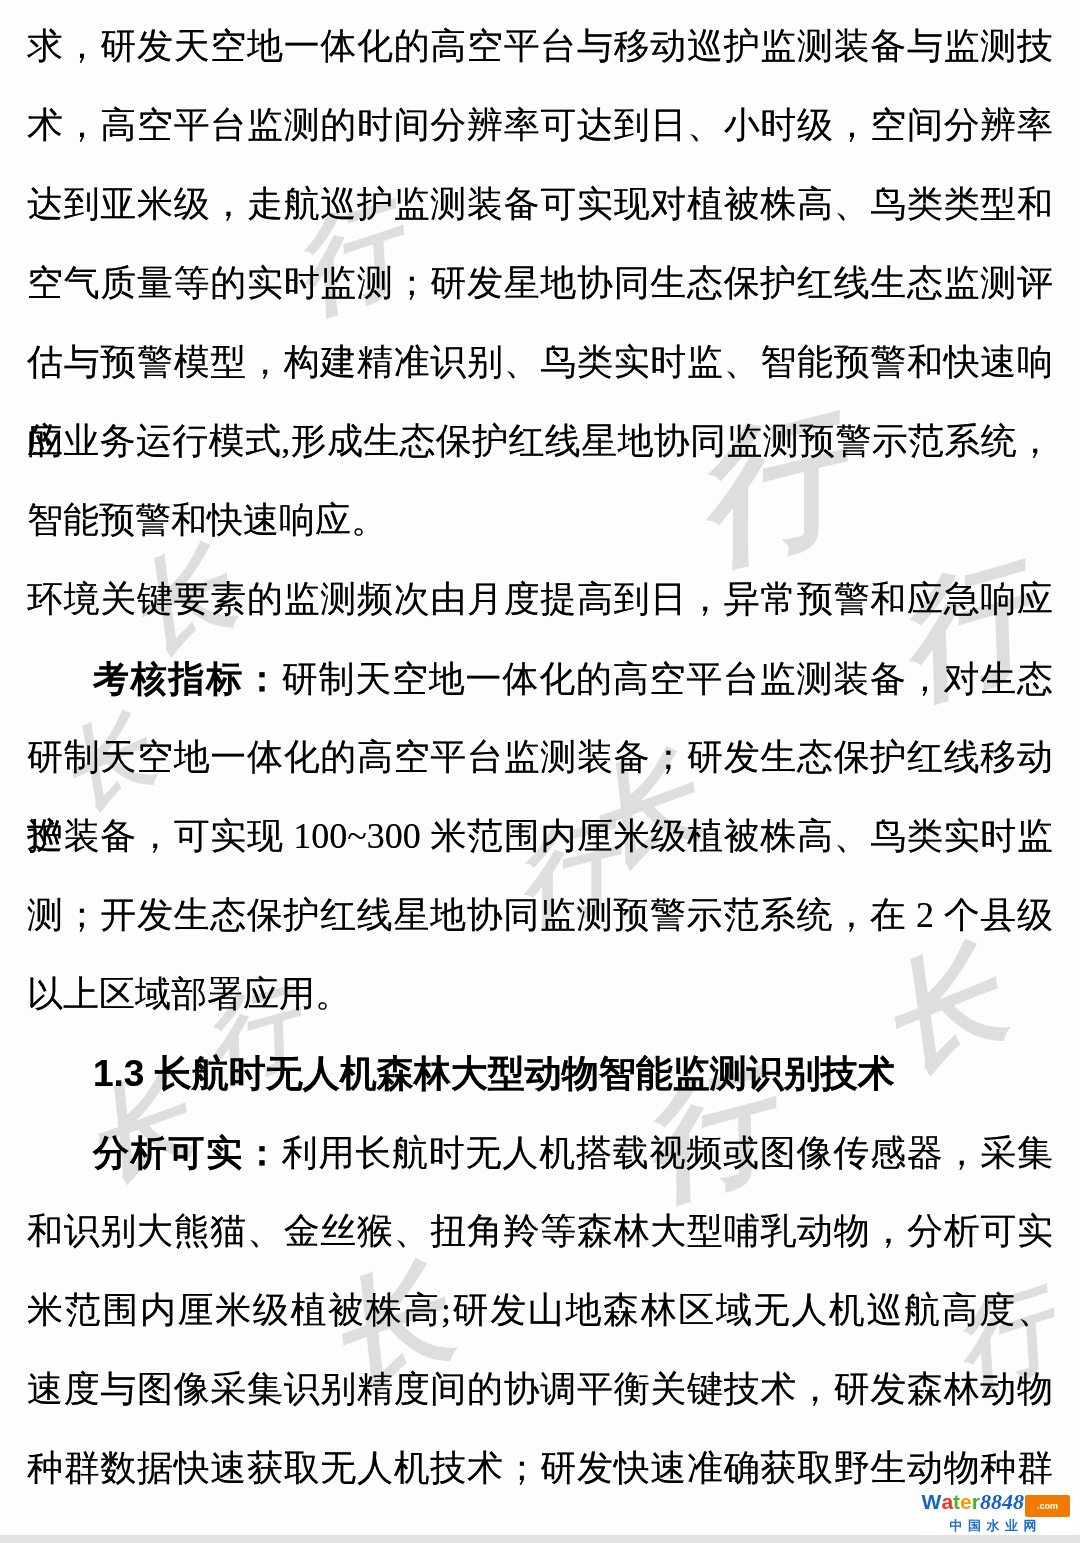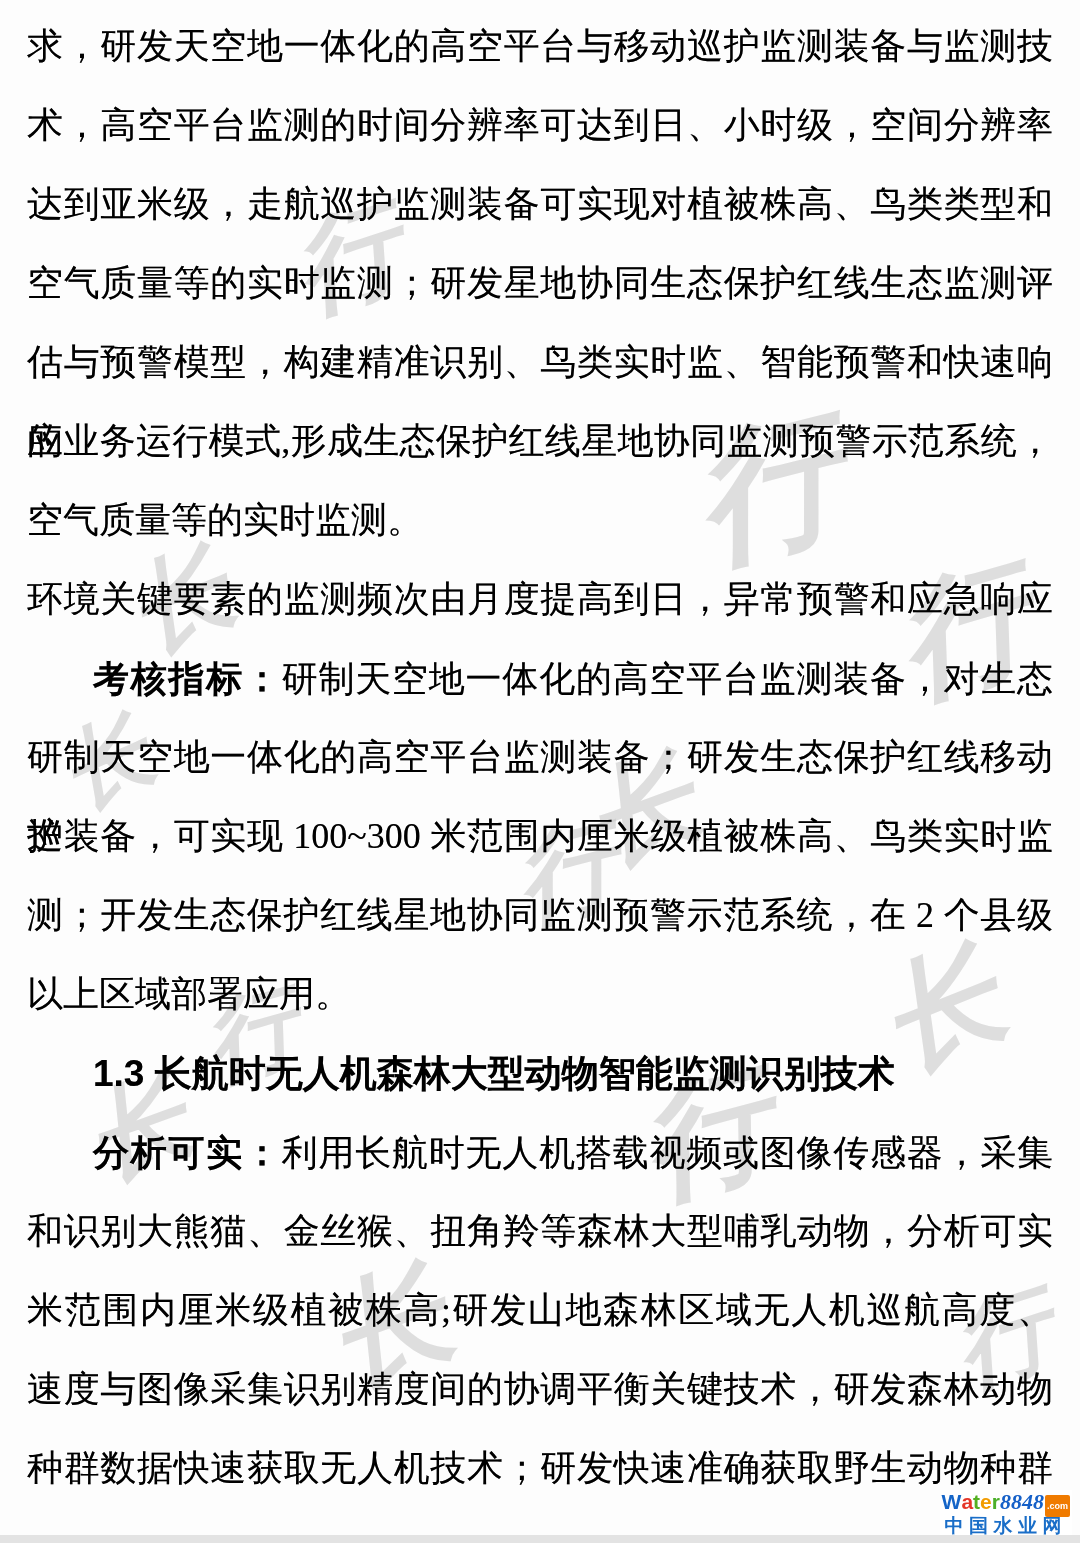--- a/index.html
+++ b/index.html
@@ -78,27 +78,27 @@
     font-family:"Liberation Serif", serif;
     font-style:italic;
     font-size:22px;
     font-weight:700;
   }
   .logo-tld{
     display:inline-block;
     font-size:9px;
     font-weight:700;
     color:#ffffff;
-    padding:0 2px;
+    padding:0 12px;
     border-radius:2px;
     vertical-align:baseline;
     margin-left:1px;
   }
   .logo-row2{
-    font-size:19px;
+    font-size:13px;
     font-weight:700;
     letter-spacing:5.5px;
     line-height:16px;
     margin-top:1px;
     white-space:nowrap;
   }
 </style>
 </head>
 <body>
 
@@ -120,21 +120,21 @@
     <span class="wm" style="left:955px;top:1290px;font-size:96px;transform:rotate(-18deg)">行</span>
   </div>
 
   <div class="text-block" style="color: #000000;">
     <div class="line justify"><span>求，研发天空地一体化的高空平台与移动巡护监测装备与监测技</span></div>
     <div class="line justify"><span>术，高空平台监测的时间分辨率可达到日、小时级，空间分辨率</span></div>
     <div class="line justify"><span>达到亚米级，走航巡护监测装备可实现对植被株高、鸟类类型和</span></div>
     <div class="line justify"><span>空气质量等的实时监测；研发星地协同生态保护红线生态监测评</span></div>
     <div class="line justify"><span>估与预警模型，构建精准识别、鸟类实时监、智能预警和快速响应</span></div>
     <div class="line justify"><span>的业务运行模式,形成生态保护红线星地协同监测预警示范系统，</span></div>
-    <div class="line"><span>空气质量等的实时监测。</span></div>
+    <div class="line"><span>智能预警和快速响应。</span></div>
     <div class="line justify"><span>环境关键要素的监测频次由月度提高到日，异常预警和应急响应</span></div>
     <div class="line justify indent"><span class="prefix">考核指标：</span><span>研制天空地一体化的高空平台监测装备，对生态</span></div>
     <div class="line justify"><span>研制天空地一体化的高空平台监测装备；研发生态保护红线移动巡</span></div>
     <div class="line justify"><span>护装备，可实现 100~300 米范围内厘米级植被株高、鸟类实时监</span></div>
     <div class="line justify"><span>测；开发生态保护红线星地协同监测预警示范系统，在 2 个县级</span></div>
     <div class="line"><span>以上区域部署应用。</span></div>
     <div class="line heading indent"><span>1.3 长航时无人机森林大型动物智能监测识别技术</span></div>
     <div class="line justify indent"><span class="prefix">分析可实：</span><span>利用长航时无人机搭载视频或图像传感器，采集</span></div>
     <div class="line justify"><span>和识别大熊猫、金丝猴、扭角羚等森林大型哺乳动物，分析可实</span></div>
     <div class="line justify"><span>米范围内厘米级植被株高;研发山地森林区域无人机巡航高度、</span></div>

